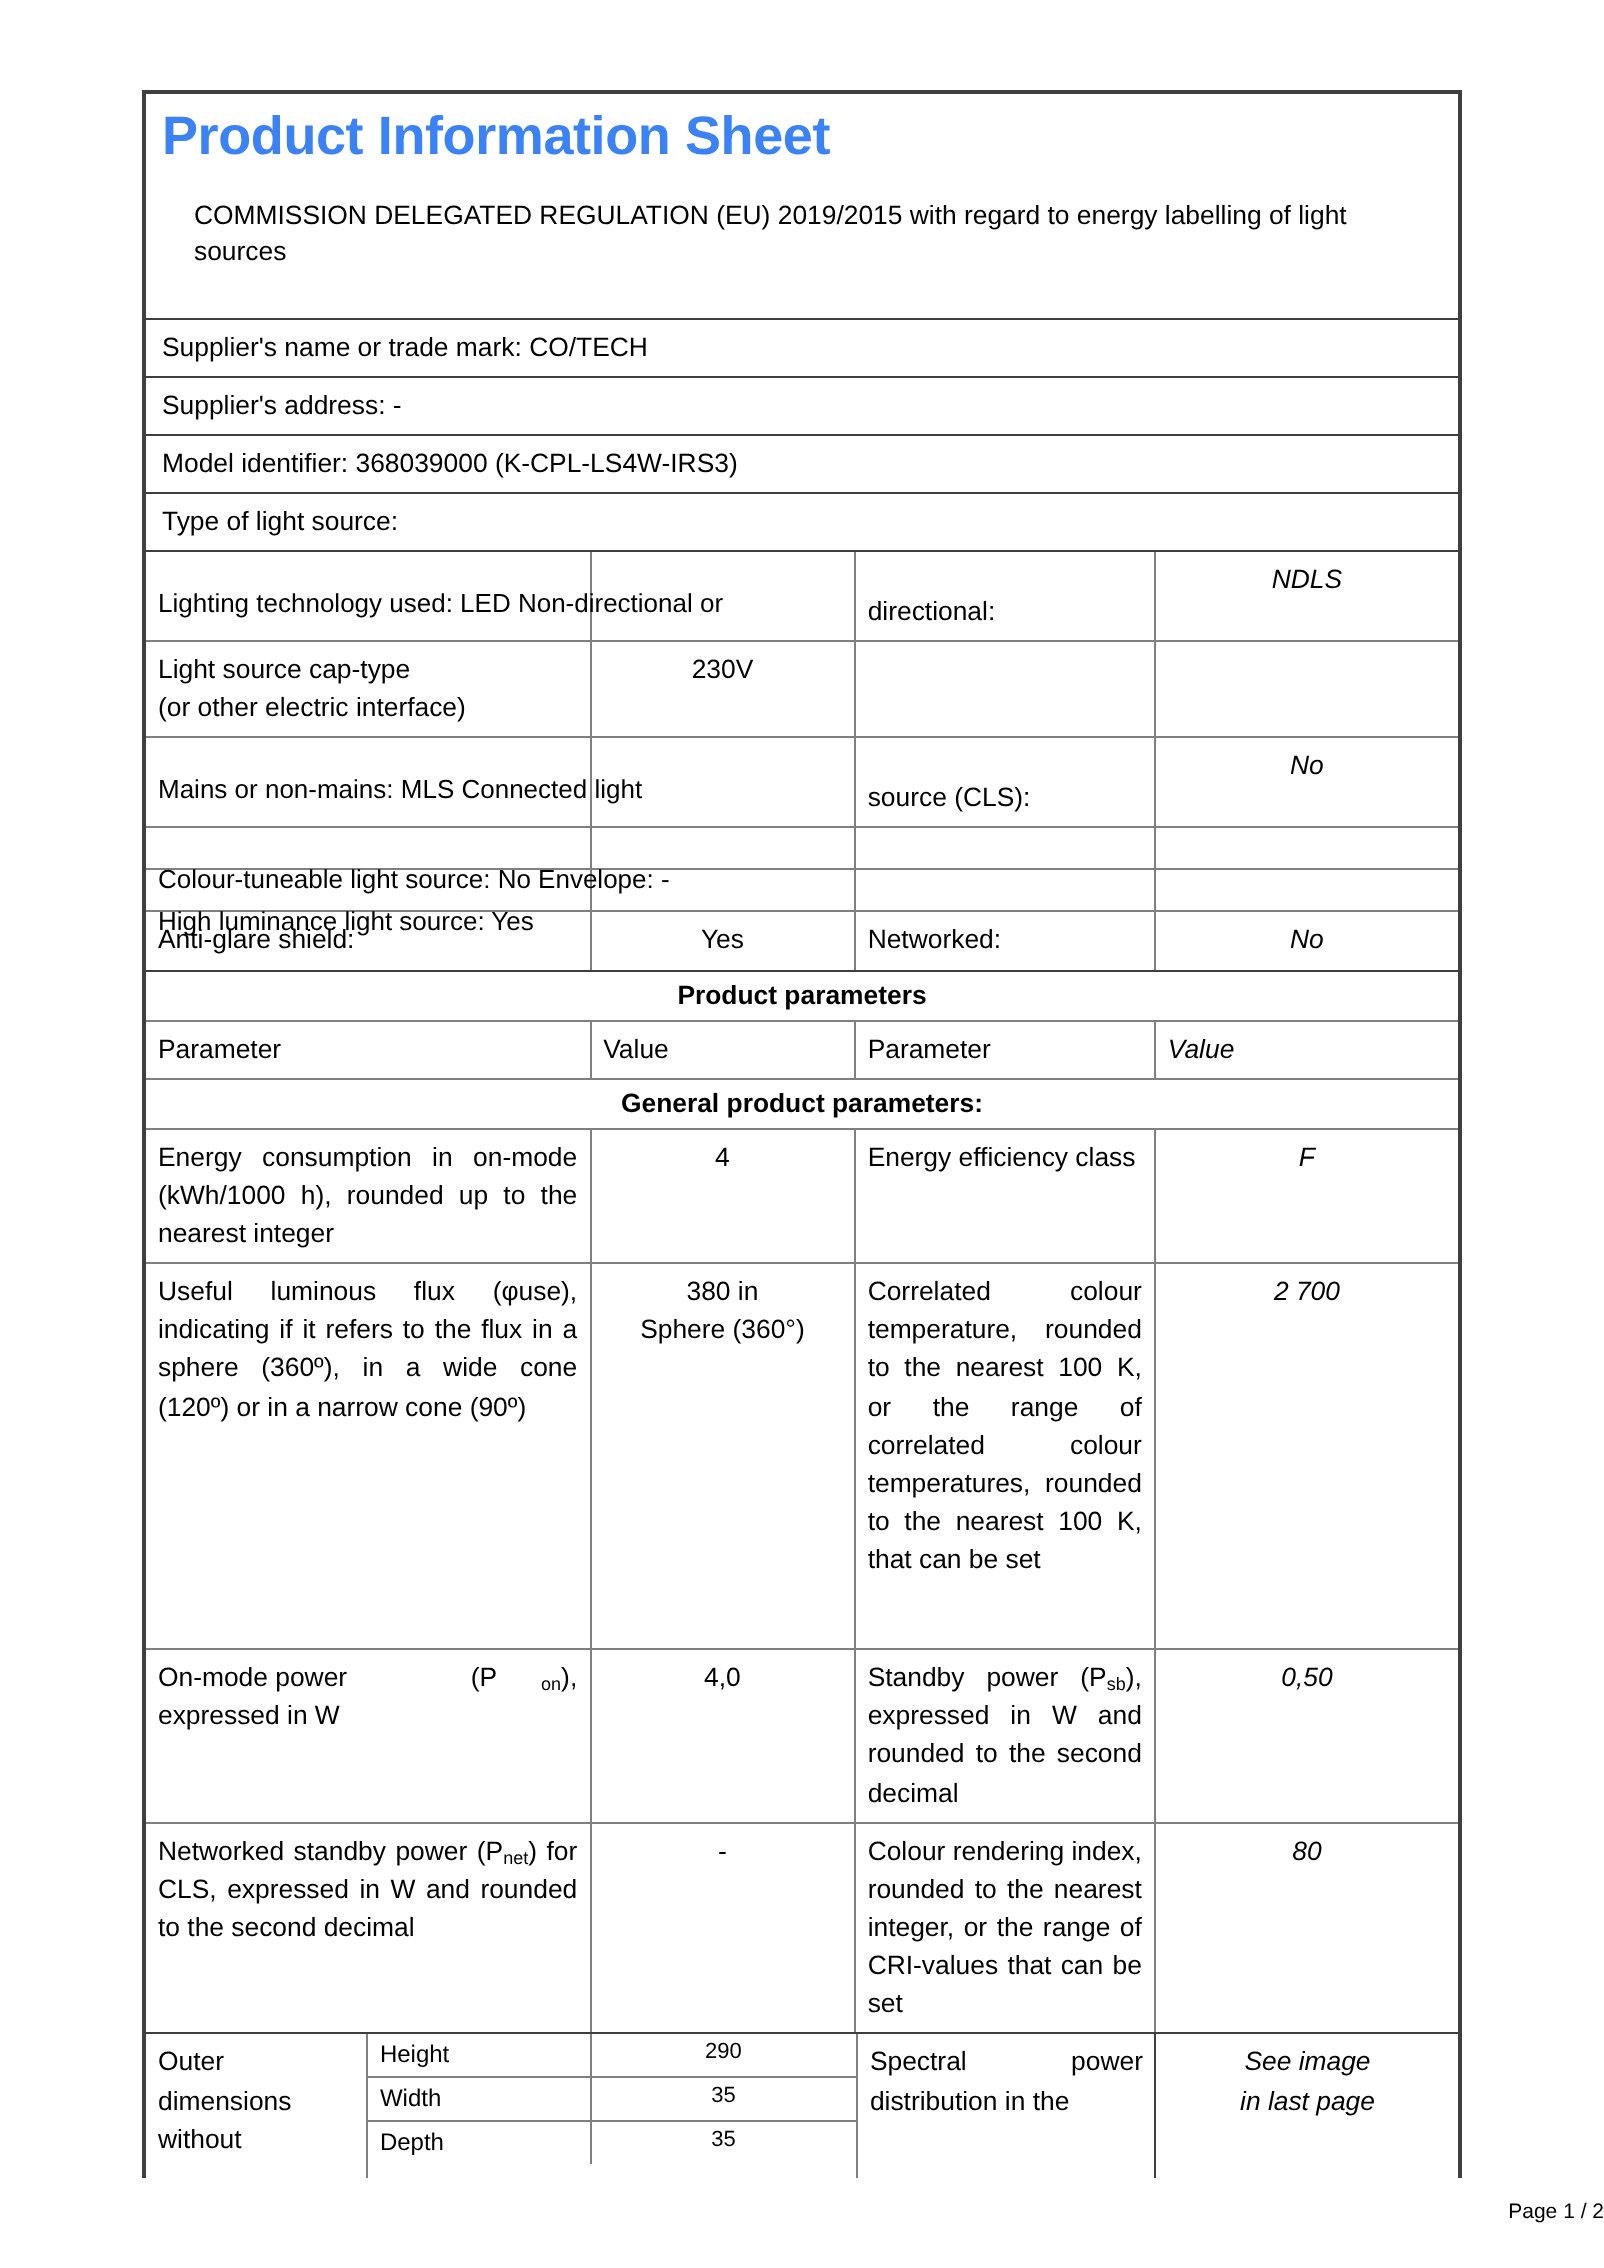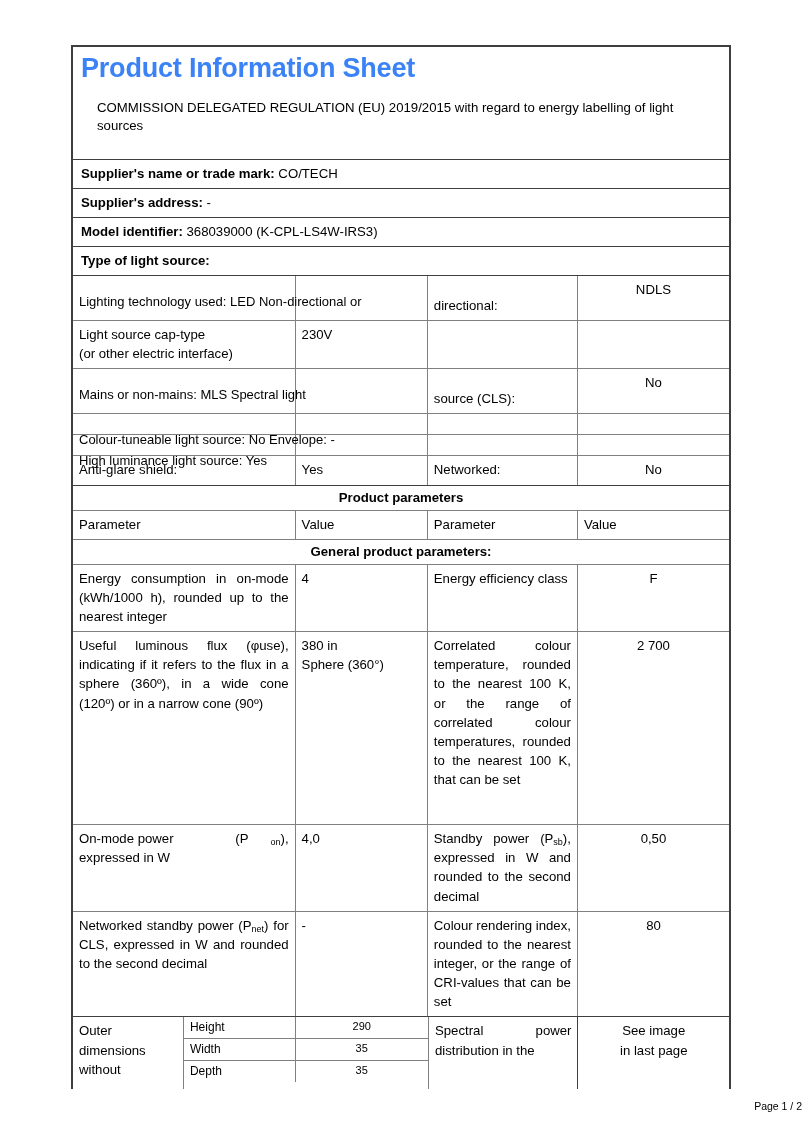--- a/index.html
+++ b/index.html
@@ -53,21 +53,21 @@
 
   
   .row-full {
     border-left: 2px solid #3f3f3f;
     border-right: 2px solid #3f3f3f;
     border-bottom: 1.5px solid #3f3f3f;
     padding: 6px 8px 7px 8px;
     font-size: 13.2px;
     box-sizing: border-box;
   }
-  .row-full b { font-weight: bold; }
+  .row-full b { font-weight: normal; }
 
   
   .tbl {
     border-left: 2px solid #3f3f3f;
     border-right: 2px solid #3f3f3f;
     width: 100%;
     box-sizing: border-box;
   }
   .tr {
     display: flex;
@@ -79,23 +79,23 @@
   .tr.thick { border-bottom: 1.6px solid #3f3f3f; }
   .td {
     box-sizing: border-box;
     font-size: 13.2px;
     line-height: 1.45;
     padding: 4px 6px 5px 6px;
     position: relative;
     overflow: visible;
   }
   .c1 { width: 224px; border-right: 1.2px solid #808080; }
-  .c2 { width: 133px; border-right: 1.2px solid #808080; text-align: left; }
+  .c2 { width: 133px; border-right: 1.2px solid #808080; text-align: center; }
   .c3 { width: 151px; border-right: 1.2px solid #808080; }
-  .c4 { width: 152px; text-align: center; }
+  .c4 { width: 152px; text-align: center; font-style: italic; }
   .just { text-align: justify; text-align-last: left; }
 
   
   .bleed {
     position: absolute;
     left: 6px;
     top: 4px;
     white-space: nowrap;
     font-size: 13px;
     line-height: 1.45;
@@ -191,21 +191,21 @@
           <div>Light source cap-type</div>
           <div>(or other electric interface)</div>
         </div>
         <div class="td c2">230V</div>
         <div class="td c3"></div>
         <div class="td c4"></div>
       </div>
 
       <div class="tr" style="min-height:43px">
         <div class="td c1">
-          <span class="bleed">Mains or non-mains: MLS Spectral  light</span>
+          <span class="bleed">Mains or non-mains: MLS Connected  light</span>
         </div>
         <div class="td c2"></div>
         <div class="td c3" style="padding-top:20px">source (CLS):</div>
         <div class="td c4">No</div>
       </div>
 
       <div class="tr" style="min-height:21px">
         <div class="td c1">
           <span class="bleed">Colour-tuneable light source: No Envelope: -</span>
         </div>

